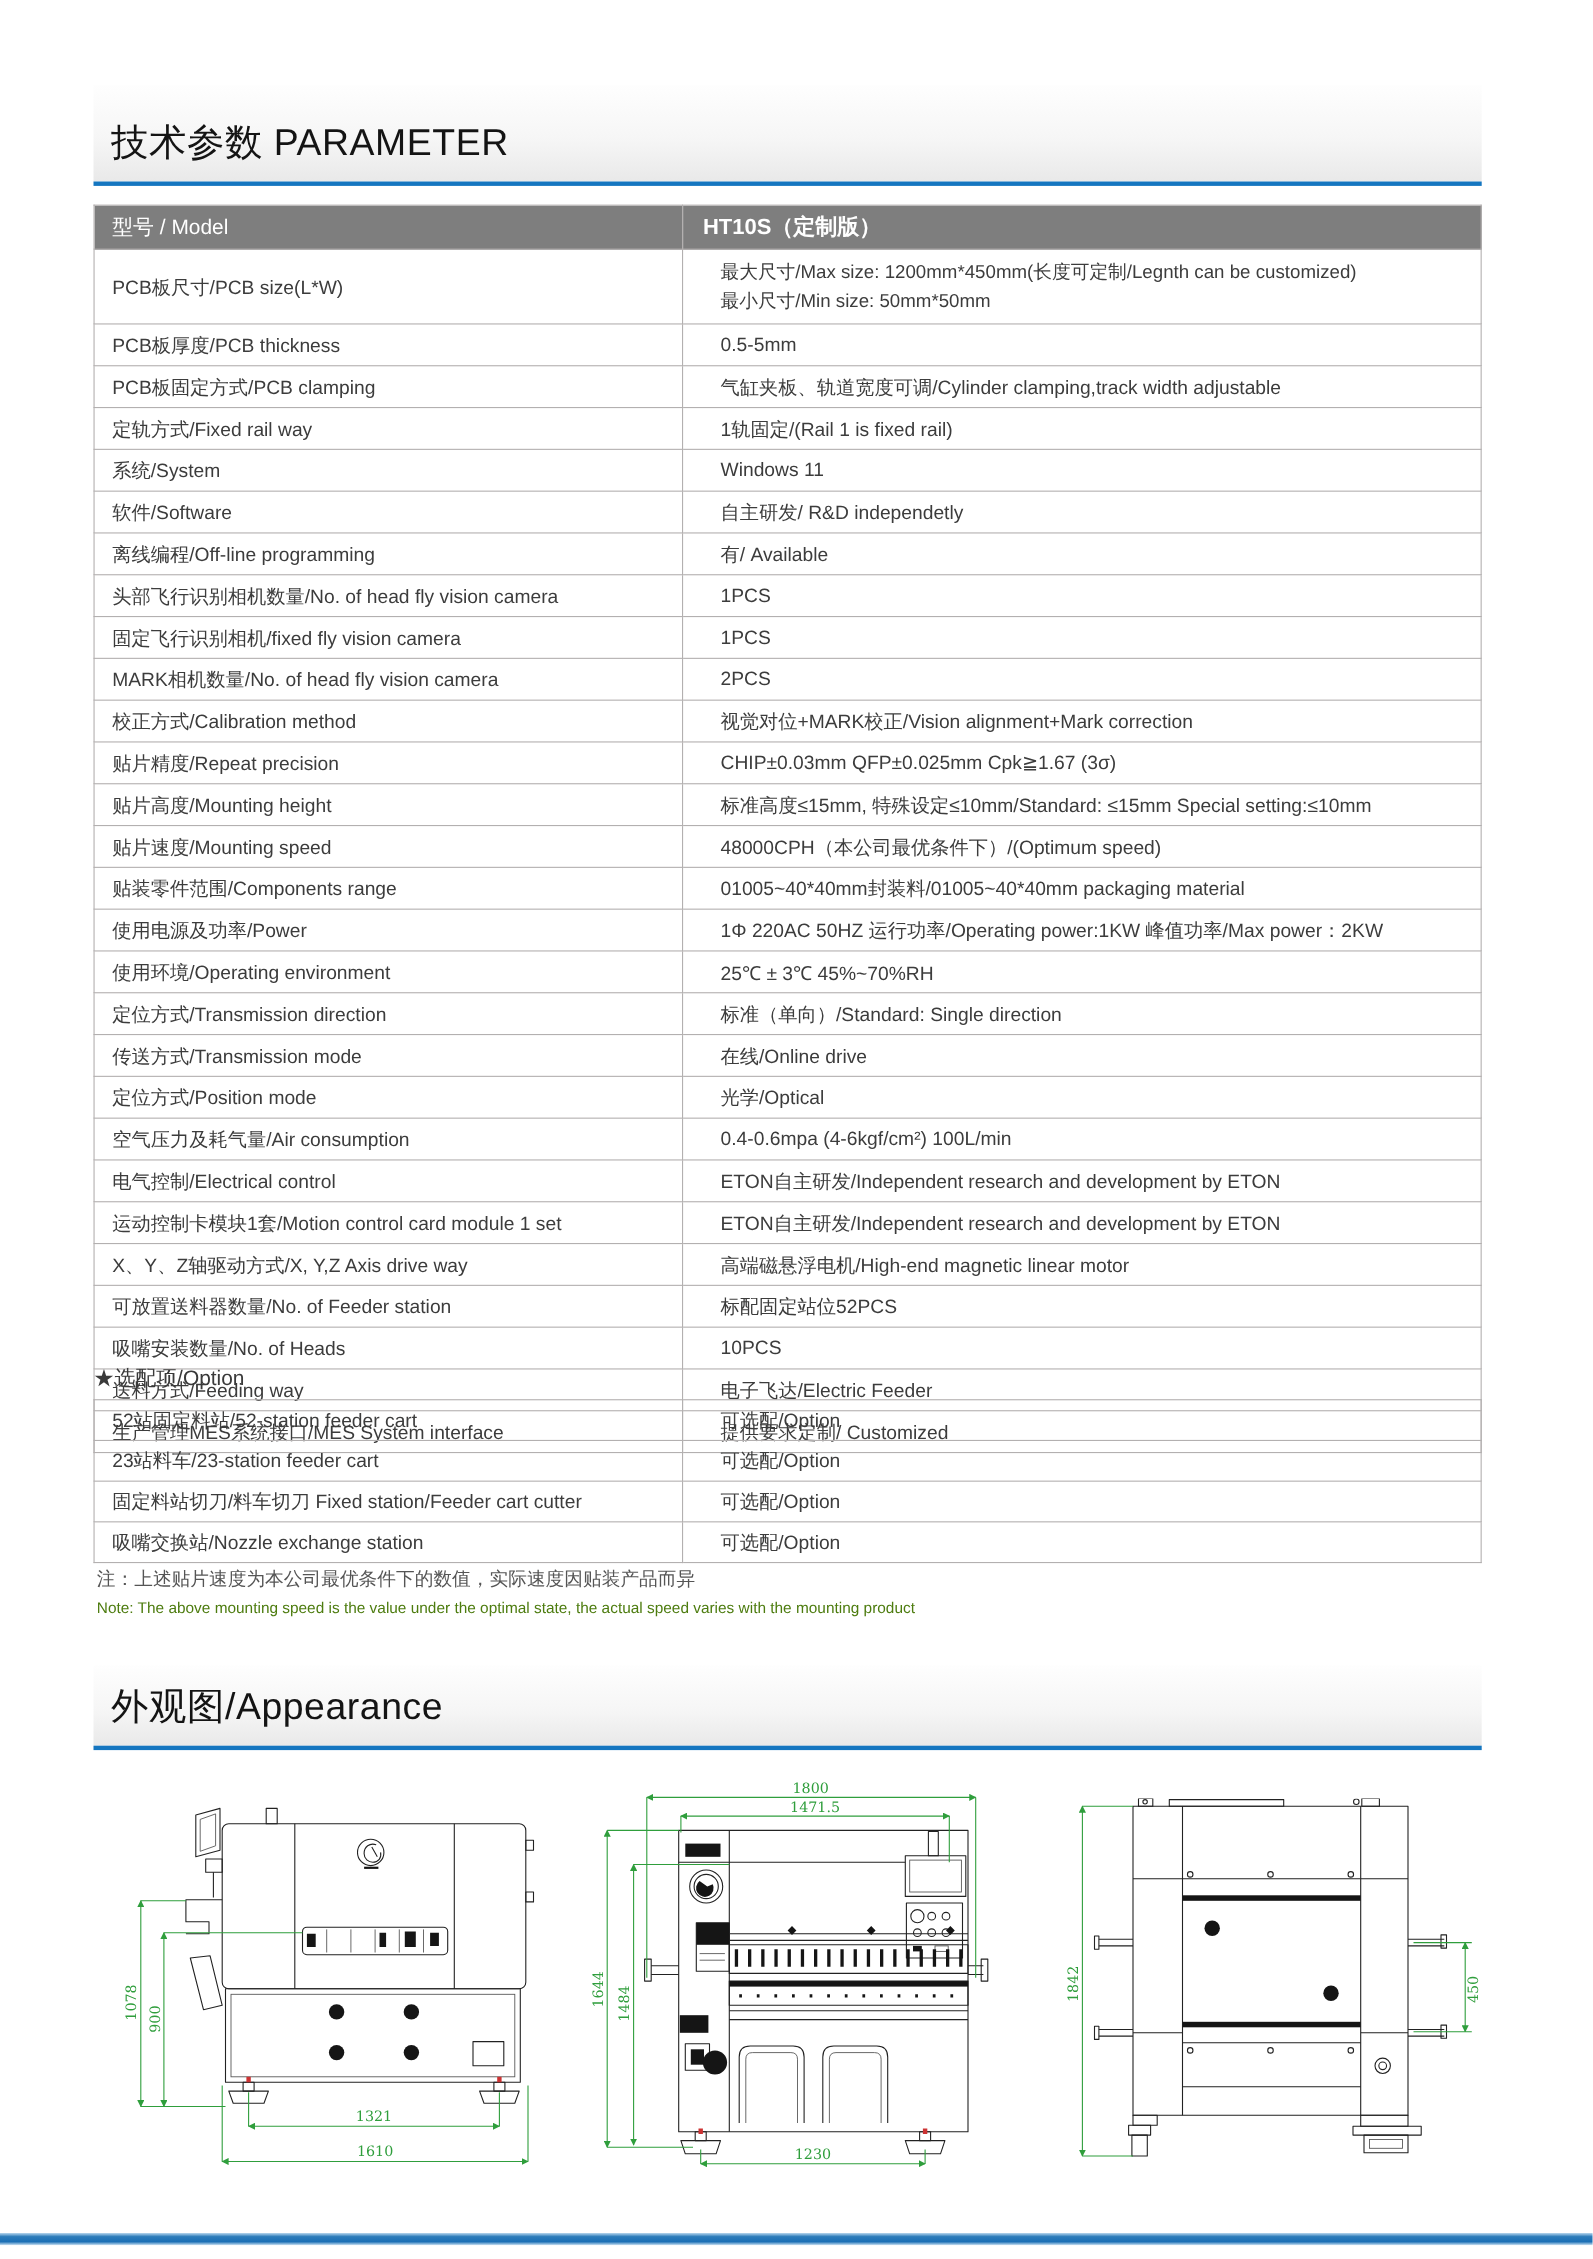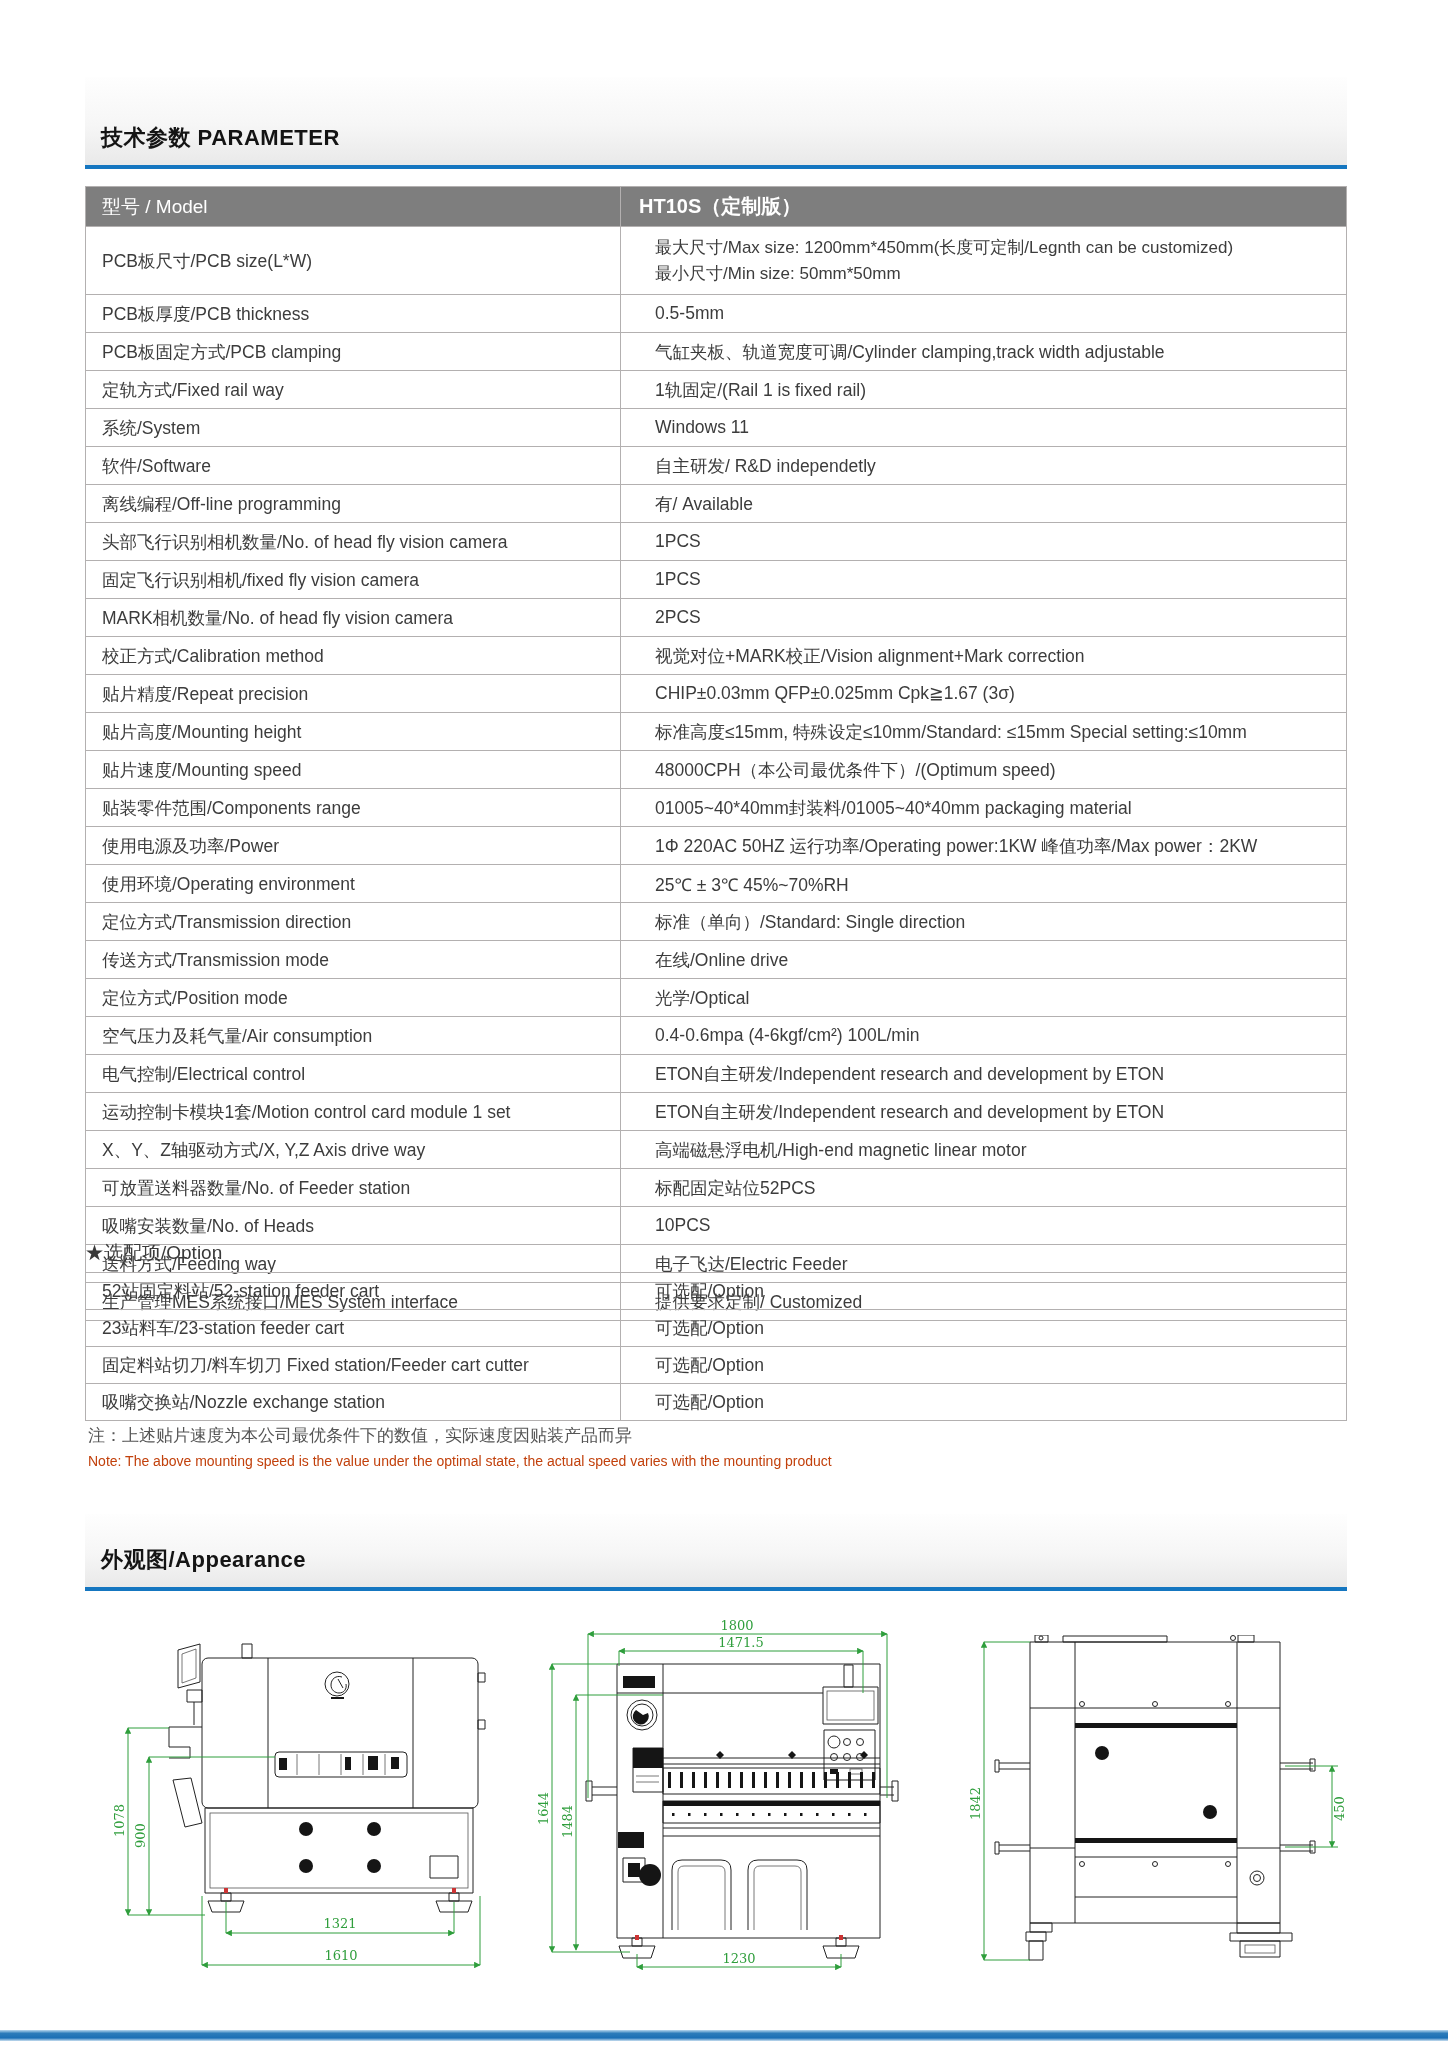--- a/index.html
+++ b/index.html
@@ -3,21 +3,21 @@
 <meta charset="utf-8">
 <style>
   html,body{margin:0;padding:0;background:#ffffff;}
   .page{position:relative;width:1448px;height:2054px;background:#fff;
         font-family:"Liberation Sans",sans-serif;overflow:hidden;}
 
   
   .band{position:absolute;left:85px;width:1262px;
         background:linear-gradient(180deg,#fefefe 0%,#f6f6f6 55%,#e9e9e9 100%);
         display:flex;align-items:flex-end;}
-  .band h1{margin:0;padding:0 0 12px 16px;font-size:22px;font-weight:bold;color:#141414;letter-spacing:.5px;}
+  .band h1{margin:0;padding:0 0 12px 16px;font-size:34px;font-weight:normal;color:#141414;letter-spacing:.5px;}
   #band-param{top:77px;height:88px;}
   #band-appear{top:1514px;height:73px;}
   .rule{position:absolute;left:85px;width:1262px;height:4px;background:#1576c0;}
   #rule-param{top:165px;}
   #rule-appear{top:1587px;}
 
   
   table{border-collapse:collapse;table-layout:fixed;}
   #param-table{position:absolute;left:85px;top:186px;width:1262px;}
   #option-table{position:absolute;left:85px;top:1272px;width:1262px;}
@@ -29,21 +29,21 @@
   td{height:35px;font-size:17.5px;color:#3c3c3c;white-space:nowrap;overflow:hidden;}
   td.lbl{padding-left:16px;width:535px;}
   td.val{padding-left:34px;}
   td.val.two{line-height:1.5;font-size:17px;}
   #option-table td{height:34px;}
 
   
   #option-title{position:absolute;left:85px;top:1240px;font-size:19px;color:#3a3a3a;}
   #notes{position:absolute;left:88px;top:1424px;color:#4d4d4d;}
   #note-zh{font-size:17px;margin-bottom:6px;color:#555;}
-  #note-en{font-size:14px;color:#c2410c;}
+  #note-en{font-size:14px;color:#4d7c0f;}
 
   
   .drw{position:absolute;}
   #svg-side{left:95px;top:1640px;}
   #svg-front{left:420px;top:1618px;}
   #svg-top{left:940px;top:1635px;}
   .m{stroke:#222;stroke-width:1;fill:none;stroke-linejoin:round;}
   .m2{stroke:#555;stroke-width:.8;fill:none;}
   .mf{fill:#151515;stroke:none;}
   .g{stroke:#2f9e3c;stroke-width:1;fill:none;}

